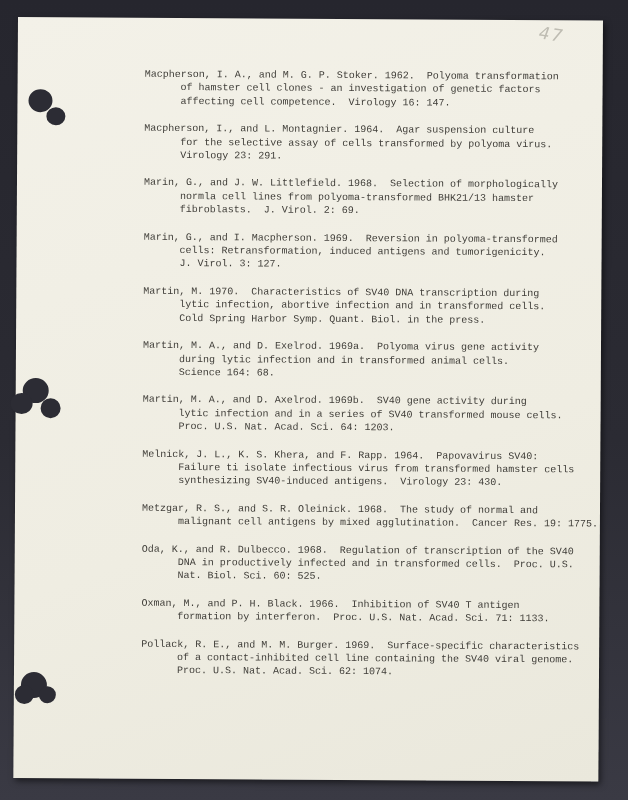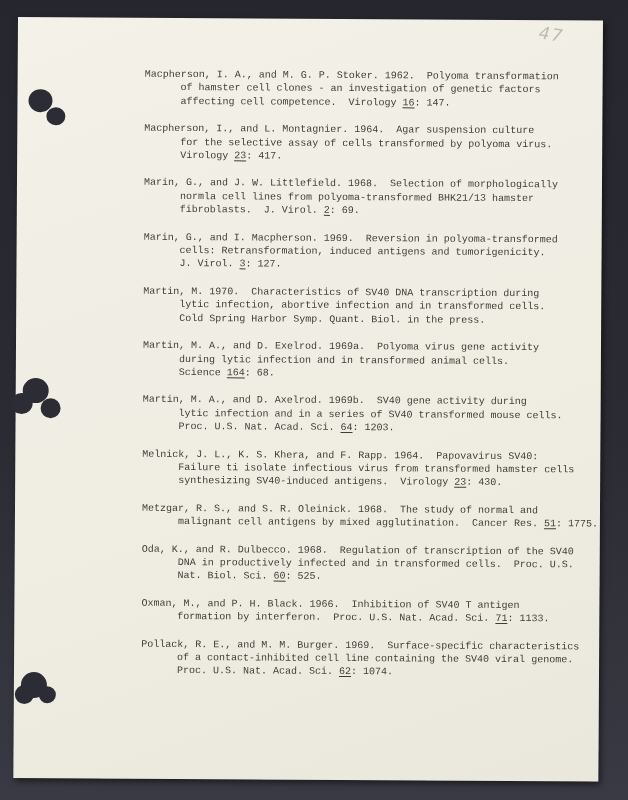--- a/index.html
+++ b/index.html
@@ -25,21 +25,21 @@
     position: absolute;
     left: 127px; top: 50px;
     width: 452px;
     color: #3f3d38;
     font-size: 10px;
     line-height: 13.4px;
   }
   .ref-entry { margin-bottom: 14px; }
   .ref-line { white-space: pre; }
   .ref-line.cont { padding-left: 36px; }
-  .vol { text-decoration: underline; text-underline-offset: 2px; }
+  .vol { text-underline-offset: 2px; }
   .hole {
     position: absolute;
     background: #2c2c34;
     border-radius: 50%;
   }
   .hole.t1 { left: 11px;  top: 72px;  width: 24px; height: 23px; }
   .hole.t2 { left: 29px;  top: 90px;  width: 19px; height: 18px; }
   .hole.m1 { left: 7px;   top: 361px; width: 26px; height: 25px; }
   .hole.m2 { left: -5px;  top: 376px; width: 22px; height: 21px; }
   .hole.m3 { left: 25px;  top: 381px; width: 20px; height: 20px; }
@@ -75,21 +75,21 @@
 
   <div class="content">
       <div class="ref-entry">
         <div class="ref-line"><span>Macpherson, I. A., and M. G. P. Stoker. 1962.  Polyoma transformation</span></div>
         <div class="ref-line cont"><span>of hamster cell clones - an investigation of genetic factors</span></div>
         <div class="ref-line cont"><span>affecting cell competence.  Virology </span><span class="vol">16</span><span>: 147.</span></div>
       </div>
       <div class="ref-entry">
         <div class="ref-line"><span>Macpherson, I., and L. Montagnier. 1964.  Agar suspension culture</span></div>
         <div class="ref-line cont"><span>for the selective assay of cells transformed by polyoma virus.</span></div>
-        <div class="ref-line cont"><span>Virology </span><span class="vol">23</span><span>: 417.</span></div>
+        <div class="ref-line cont"><span>Virology </span><span class="vol">23</span><span>: 291.</span></div>
       </div>
       <div class="ref-entry">
         <div class="ref-line"><span>Marin, G., and J. W. Littlefield. 1968.  Selection of morphologically</span></div>
         <div class="ref-line cont"><span>normla cell lines from polyoma-transformed BHK21/13 hamster</span></div>
         <div class="ref-line cont"><span>fibroblasts.  J. Virol. </span><span class="vol">2</span><span>: 69.</span></div>
       </div>
       <div class="ref-entry">
         <div class="ref-line"><span>Marin, G., and I. Macpherson. 1969.  Reversion in polyoma-transformed</span></div>
         <div class="ref-line cont"><span>cells: Retransformation, induced antigens and tumorigenicity.</span></div>
         <div class="ref-line cont"><span>J. Virol. </span><span class="vol">3</span><span>: 127.</span></div>
@@ -109,21 +109,21 @@
         <div class="ref-line cont"><span>lytic infection and in a series of SV40 transformed mouse cells.</span></div>
         <div class="ref-line cont"><span>Proc. U.S. Nat. Acad. Sci. </span><span class="vol">64</span><span>: 1203.</span></div>
       </div>
       <div class="ref-entry">
         <div class="ref-line"><span>Melnick, J. L., K. S. Khera, and F. Rapp. 1964.  Papovavirus SV40:</span></div>
         <div class="ref-line cont"><span>Failure ti isolate infectious virus from transformed hamster cells</span></div>
         <div class="ref-line cont"><span>synthesizing SV40-induced antigens.  Virology </span><span class="vol">23</span><span>: 430.</span></div>
       </div>
       <div class="ref-entry">
         <div class="ref-line"><span>Metzgar, R. S., and S. R. Oleinick. 1968.  The study of normal and</span></div>
-        <div class="ref-line cont"><span>malignant cell antigens by mixed agglutination.  Cancer Res. </span><span class="vol">51</span><span>: 1775.</span></div>
+        <div class="ref-line cont"><span>malignant cell antigens by mixed agglutination.  Cancer Res. </span><span class="vol">19</span><span>: 1775.</span></div>
       </div>
       <div class="ref-entry">
         <div class="ref-line"><span>Oda, K., and R. Dulbecco. 1968.  Regulation of transcription of the SV40</span></div>
         <div class="ref-line cont"><span>DNA in productively infected and in transformed cells.  Proc. U.S.</span></div>
         <div class="ref-line cont"><span>Nat. Biol. Sci. </span><span class="vol">60</span><span>: 525.</span></div>
       </div>
       <div class="ref-entry">
         <div class="ref-line"><span>Oxman, M., and P. H. Black. 1966.  Inhibition of SV40 T antigen</span></div>
         <div class="ref-line cont"><span>formation by interferon.  Proc. U.S. Nat. Acad. Sci. </span><span class="vol">71</span><span>: 1133.</span></div>
       </div>

